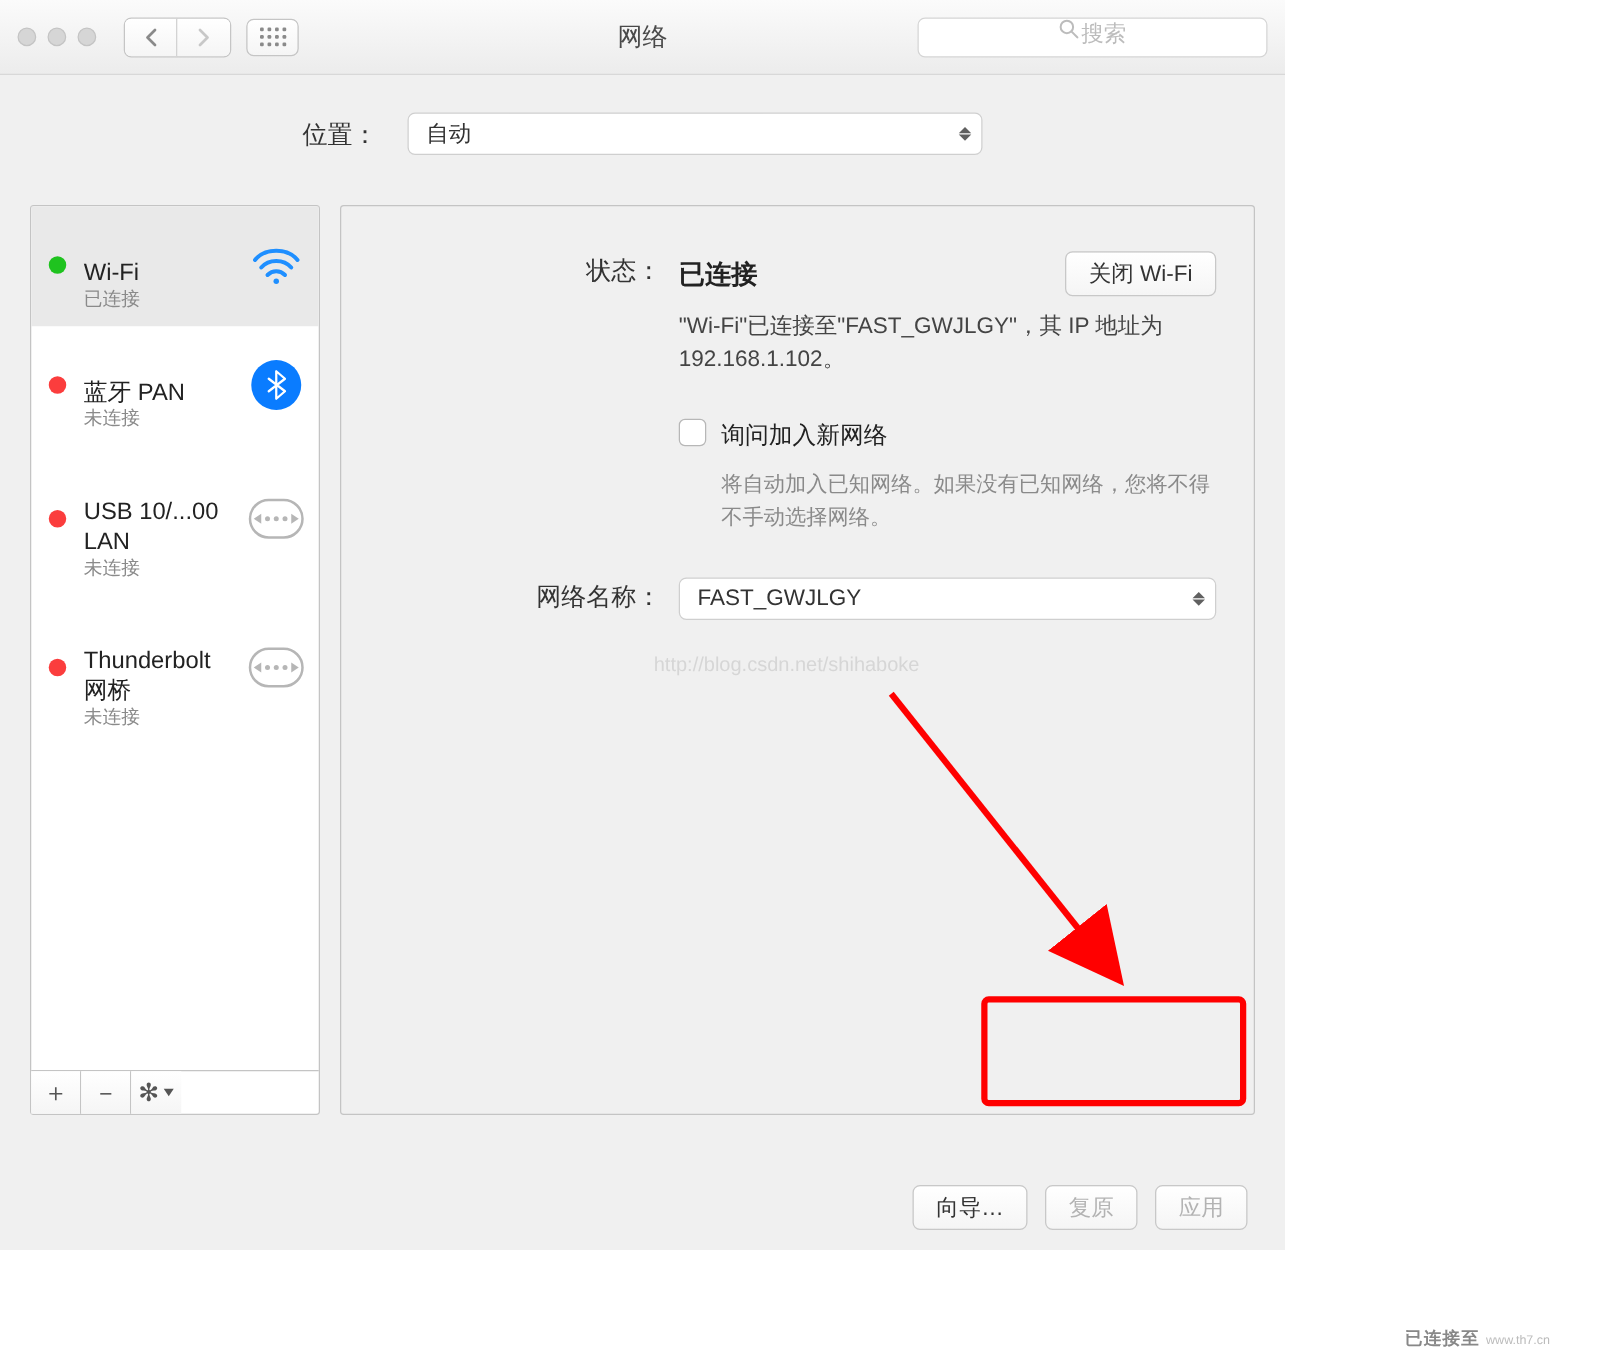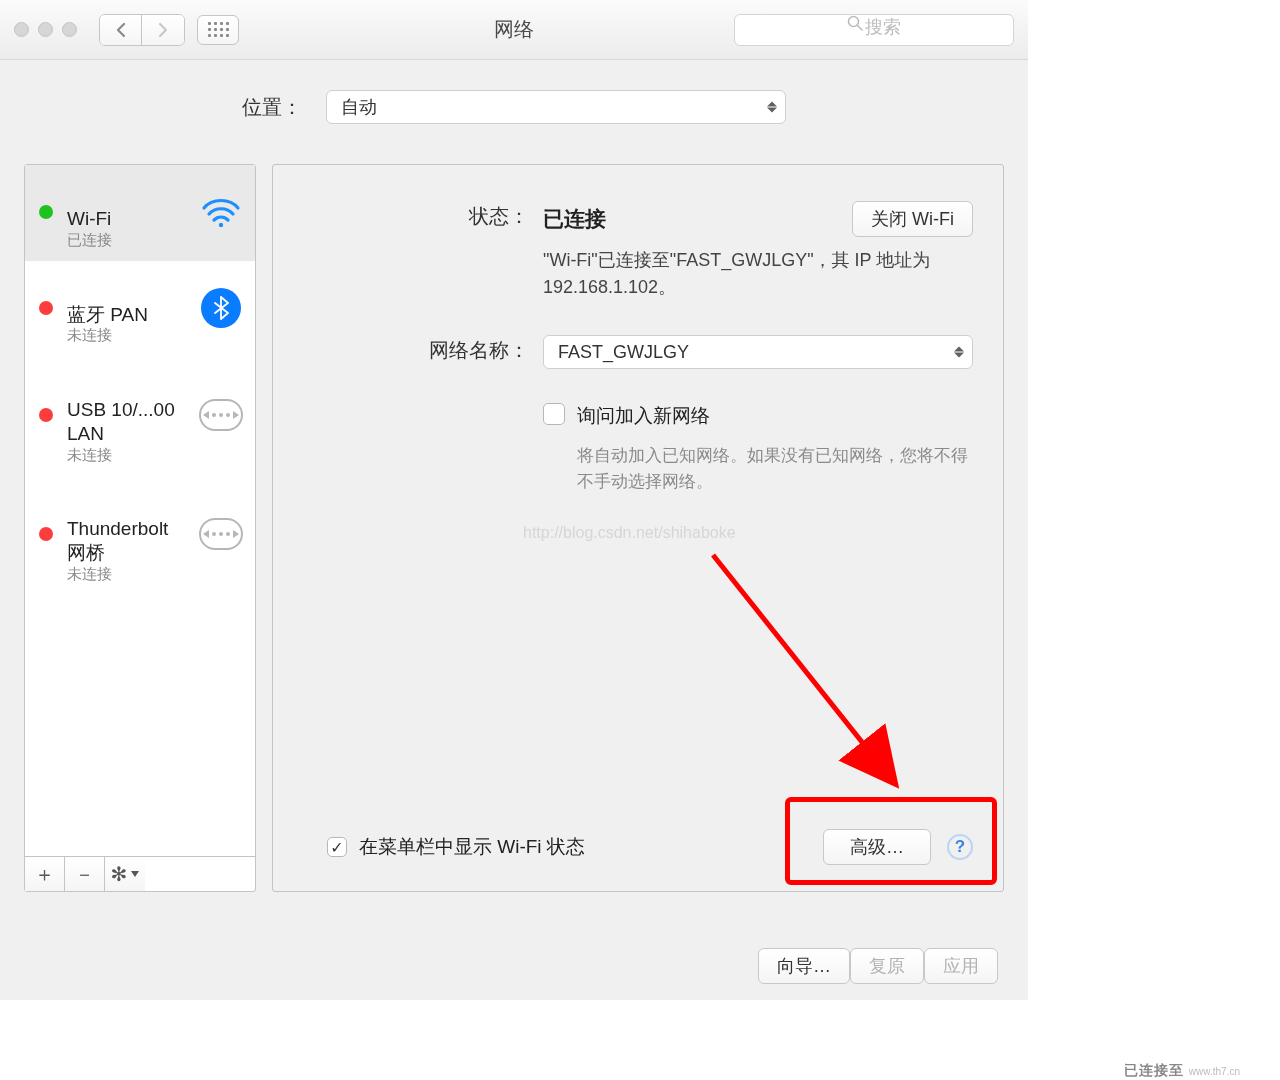--- a/index.html
+++ b/index.html
@@ -140,21 +140,21 @@
   .foot-left { display:flex; align-items:center; gap:12px; margin-left:34px;}
   .foot-left .chkbox{width:20px;height:20px;}
   .foot-left span{font-size:19px;}
   .foot-right{ margin-left:auto; display:flex; align-items:center; gap:16px; position:relative;}
   .help-dot{width:26px;height:26px;border:2px solid #bcd4f4;border-radius:50%;color:#3a82e4;display:flex;align-items:center;justify-content:center;font-size:17px;font-weight:600;}
   .annot { position:absolute; border:5px solid #ff0000; border-radius:6px; pointer-events:none;}
   .annot.box{ right:6px; bottom:6px; width:212px; height:88px;}
   .arrow{ position:absolute; pointer-events:none;}
 
   .bottom-actions {
-    position:absolute; right:30px; bottom:16px; display:flex; 
+    position:absolute; right:30px; bottom:16px; display:flex; gap:14px;
   }
   .pagewatermark {
     position:absolute; right:40px; bottom:0px; font-size:14px; color:#888; font-weight:600; letter-spacing:1px;
   }
   .pagewatermark .sub{font-size:10px;color:#bbb;letter-spacing:0;font-weight:400;}
 </style>
 </head>
 <body>
 
 <div class="window">
@@ -290,67 +290,57 @@
       <div class="main">
 
         <div class="row">
           <div class="rlab">状态：</div>
           <div class="rval">
             <div class="status-head">
               <span class="st">已连接</span>
               <button class="btn" style="margin-left:auto;">关闭 Wi-Fi</button>
             </div>
             <div class="status-note">"Wi-Fi"已连接至"FAST_GWJLGY"，其 IP 地址为 192.168.1.102。</div>
-          </div>
-        </div>
-
-        <div class="row">
-          <div class="rlab">网络名称：</div>
-          <div class="rval">
-            <div class="select net-select">
-              <span>FAST_GWJLGY</span>
-              <span class="chev"></span>
-            </div>
           </div>
         </div>
 
         <div class="row">
           <div class="rlab"></div>
           <div class="rval">
             <div class="chk-row">
               <div class="chkbox"></div>
               <div>
                 <div class="chk-text">询问加入新网络</div>
                 <div class="chk-sub">将自动加入已知网络。如果没有已知网络，您将不得不手动选择网络。</div>
               </div>
             </div>
           </div>
         </div>
 
+        <div class="row">
+          <div class="rlab">网络名称：</div>
+          <div class="rval">
+            <div class="select net-select">
+              <span>FAST_GWJLGY</span>
+              <span class="chev"></span>
+            </div>
+          </div>
+        </div>
+
         <div class="watermark">http://blog.csdn.net/shihaboke</div>
 
         <svg class="arrow" style="right:70px; bottom:78px;" width="240" height="270">
           <defs>
               <marker id="ah" markerWidth="14" markerHeight="14" refX="10" refY="6" orient="auto">
                 <path d="M0 0 L12 6 L0 12 Z" fill="#ff0000"></path>
               </marker>
             </defs>
           <line x1="20" y1="12" x2="200" y2="238" stroke="#ff0000" stroke-width="5" marker-end="url(#ah)"></line>
         </svg>
 
-        <div class="footer-row">
-          <div class="foot-left">
-            <div class="chkbox checked"></div>
-            <span>在菜单栏中显示 Wi-Fi 状态</span>
-          </div>
-          <div class="foot-right">
-            <button class="btn" style="padding:5px 26px;">高级…</button>
-            <div class="help-dot">?</div>
-          </div>
-        </div>
 
         <div class="annot box"></div>
       </div>
     </div>
   </div>
 
   <div class="bottom-actions">
     <button class="btn">向导…</button>
     <button class="btn disabled">复原</button>
     <button class="btn disabled">应用</button>

